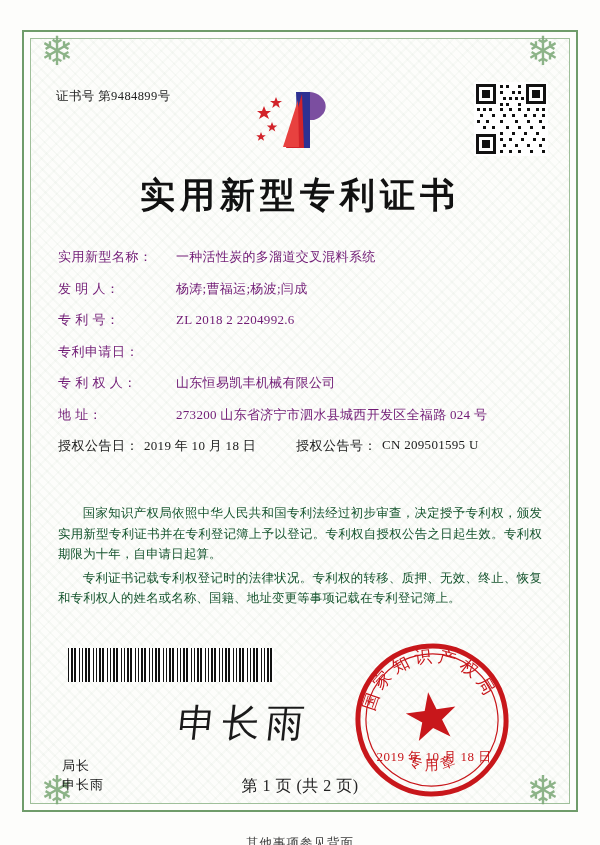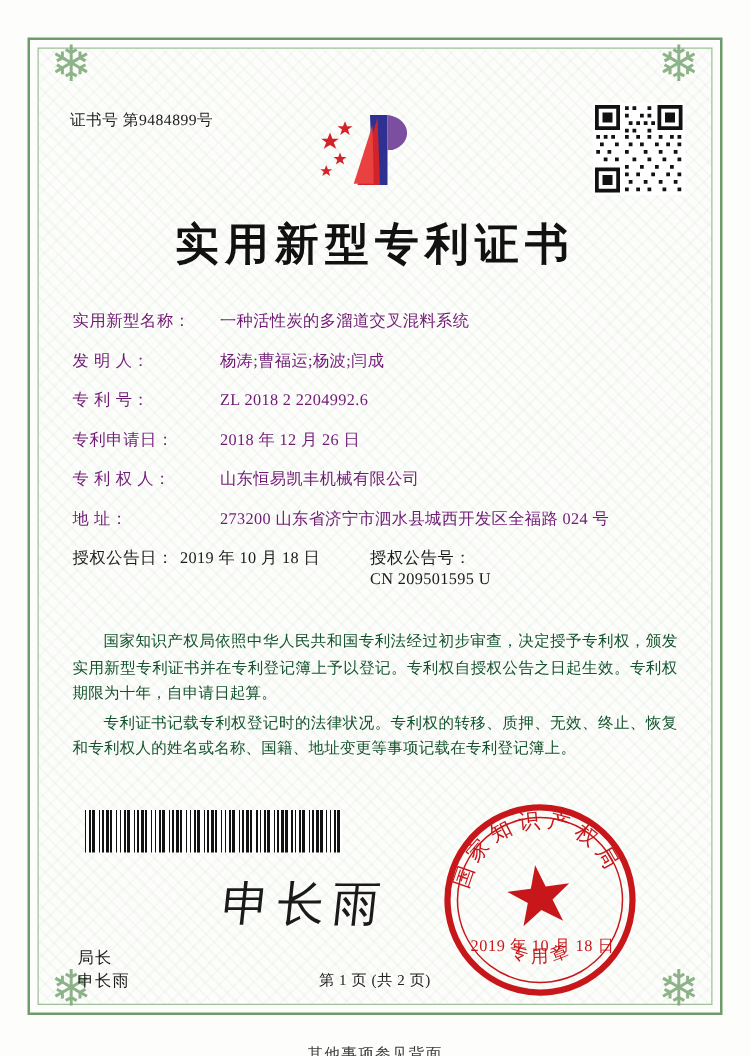--- a/index.html
+++ b/index.html
@@ -120,21 +120,21 @@
     letter-spacing: .3px;
   }
 
   .row-grant {
     display: flex;
     align-items: baseline;
     font-size: 13px;
     margin-bottom: 8px;
   }
   .grant-left { width: 238px; display: flex; justify-content: flex-end; }
-  .grant-right { display: flex; flex-direction: column; }
+  .grant-right { display: flex; }
 
   
   .paras {
     position: absolute;
     left: 58px; top: 503px;
     width: 484px;
     font-size: 12.4px;
     line-height: 20.5px;
     text-align: justify;
     color: #14532d;
@@ -185,21 +185,21 @@
     font-size: 13px;
     color: #c8171b;
     letter-spacing: .5px;
   }
 
   
   .page-no {
     position: absolute;
     left: 0; right: 0; top: 776px;
     text-align: center;
-    font-size: 12px;
+    font-size: 16px;
     color: #222;
     letter-spacing: .5px;
   }
   .back-note {
     position: absolute;
     left: 0; right: 0; top: 835px;
     text-align: center;
     font-size: 12.5px;
     color: #3a3a3a;
     letter-spacing: 1px;
@@ -322,21 +322,20 @@
     <div class="field-row">
       <span class="field-label w-name">发  明  人：</span>
       <span class="field-value">杨涛;曹福运;杨波;闫成</span>
     </div>
     <div class="field-row">
       <span class="field-label w-name">专  利  号：</span>
       <span class="field-value">ZL 2018 2 2204992.6</span>
     </div>
     <div class="field-row">
       <span class="field-label w-name">专利申请日：</span>
-      <span class="field-value">2018 年 12 月 26 日</span>
     </div>
     <div class="field-row">
       <span class="field-label w-name">专  利  权  人：</span>
       <span class="field-value">山东恒易凯丰机械有限公司</span>
     </div>
     <div class="field-row">
       <span class="field-label w-name">地        址：</span>
       <span class="field-value">273200 山东省济宁市泗水县城西开发区全福路 024 号</span>
     </div>
 

